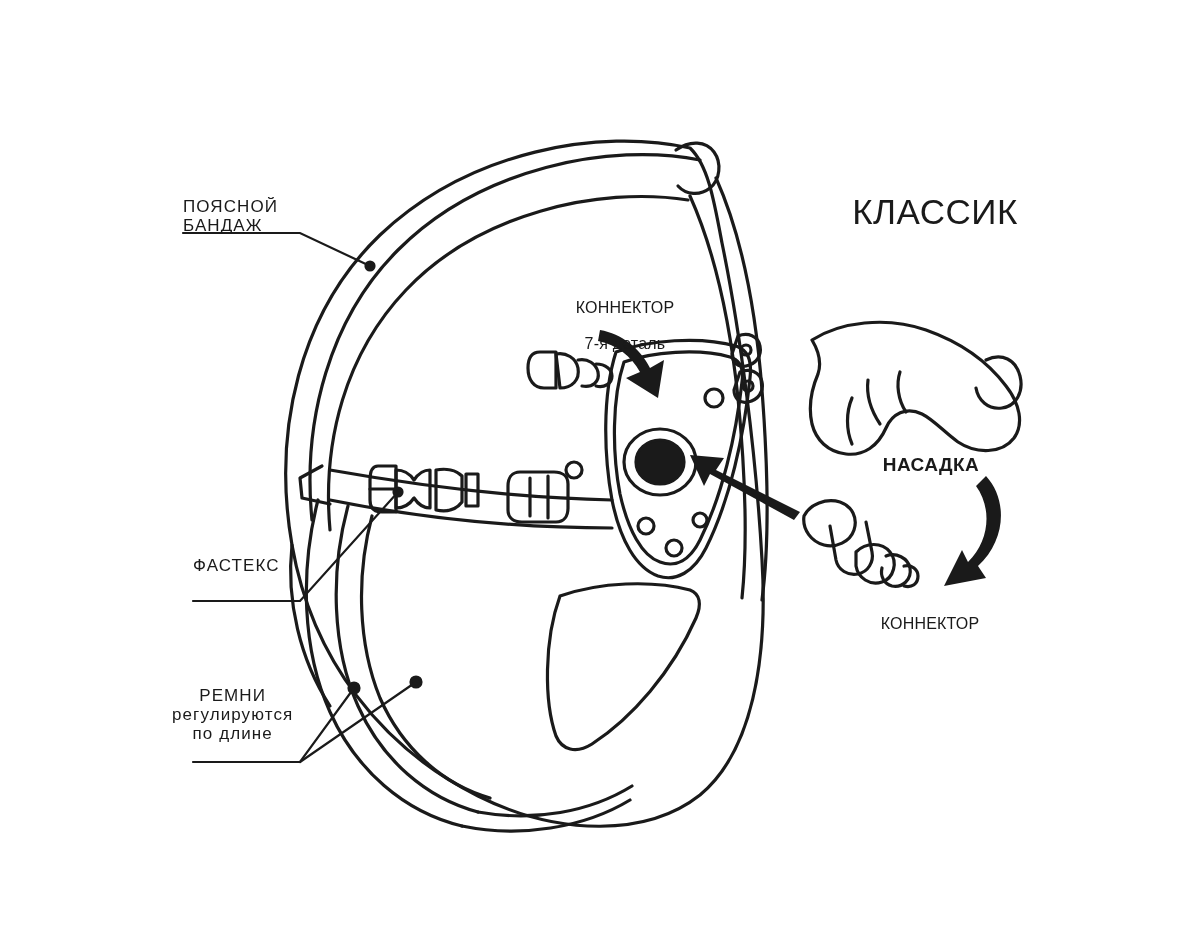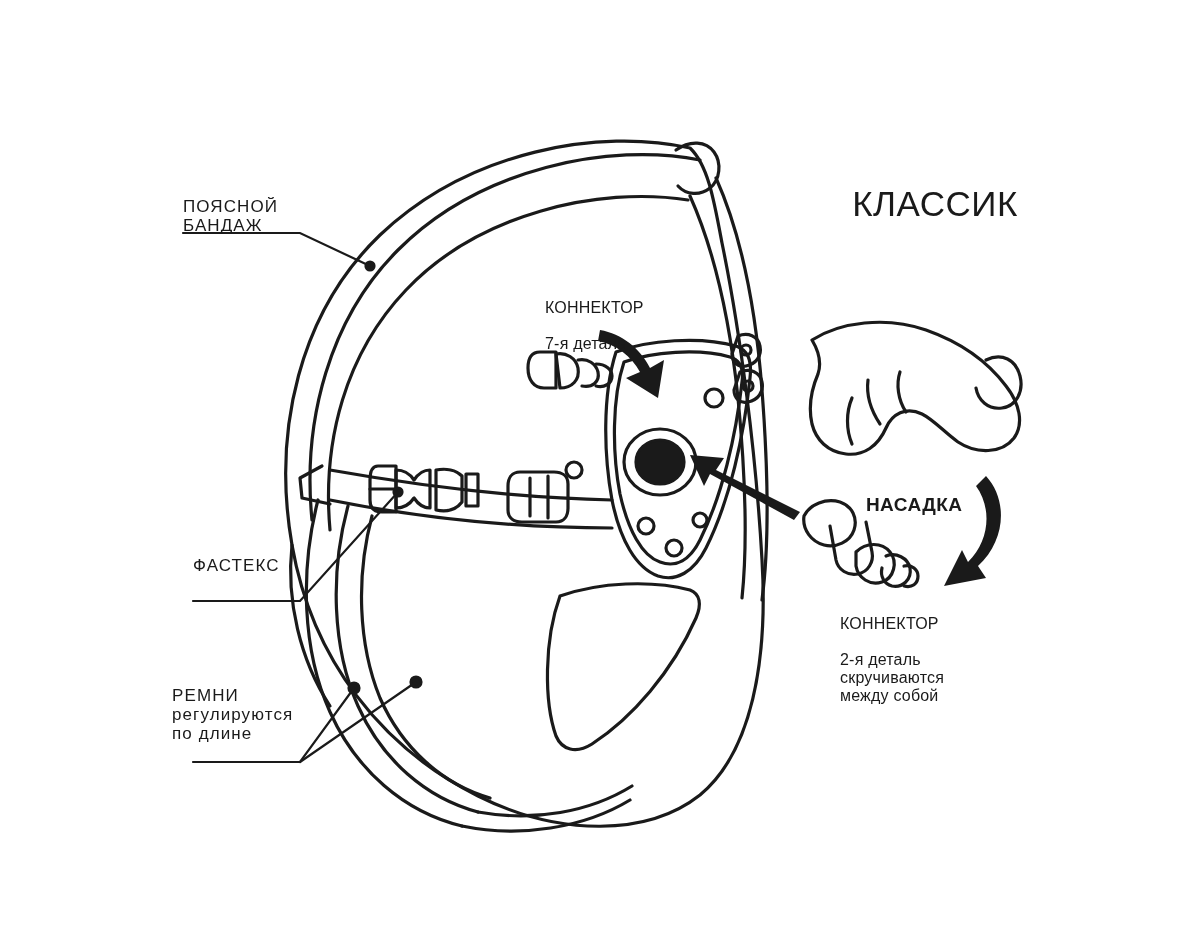--- a/index.html
+++ b/index.html
@@ -33,44 +33,43 @@
   }
   .lbl.thin {
     font-size: 17px;
     font-weight: 400;
     letter-spacing: 1.1px;
   }
   .lbl.bold {
     font-size: 19px;
     font-weight: 700;
     letter-spacing: 0.4px;
-    margin-top: 40px;
-  }
-  .center { }
+  }
+  .center { text-align: center; }
   .left   { text-align: left; }
 
   
   #title-block {
     position: absolute;
     left: 800px;
     top: 176px;
     width: 270px;
     text-align: center;
   }
   #title-block .t1 {
     font-size: 25px;
     font-weight: 400;
     line-height: 1.15;
     letter-spacing: 0.3px;
   }
   #title-block .t2 {
     font-size: 35px;
     font-weight: 400;
     letter-spacing: 0.5px;
-    margin-top: 8px;
+    margin-top: 16px;
   }
 
   
   #lbl-belt      { left: 183px; top: 197px; }
   #lbl-fastex    { left: 193px; top: 556px; }
   #lbl-straps    { left: 172px; top: 686px; }
   #lbl-conn1     { left: 545px; top: 281px; width: 160px; }
   #lbl-nozzle    { left: 866px; top: 454px; width: 130px; }
   #lbl-conn2     { left: 840px; top: 597px; width: 180px; }
 </style>
@@ -256,18 +255,15 @@
 
   <div id="lbl-conn1" class="lbl center">
     <div class="bold">КОННЕКТОР</div>
     <div class="sub">7-я деталь</div>
   </div>
 
   <div id="lbl-nozzle" class="lbl bold center">НАСАДКА</div>
 
   <div id="lbl-conn2" class="lbl center">
     <div class="bold">КОННЕКТОР</div>
-    <div class="sub">2-я деталь
-скручиваются
-между собой</div>
   </div>
 
 </div>
 
 </body></html>

